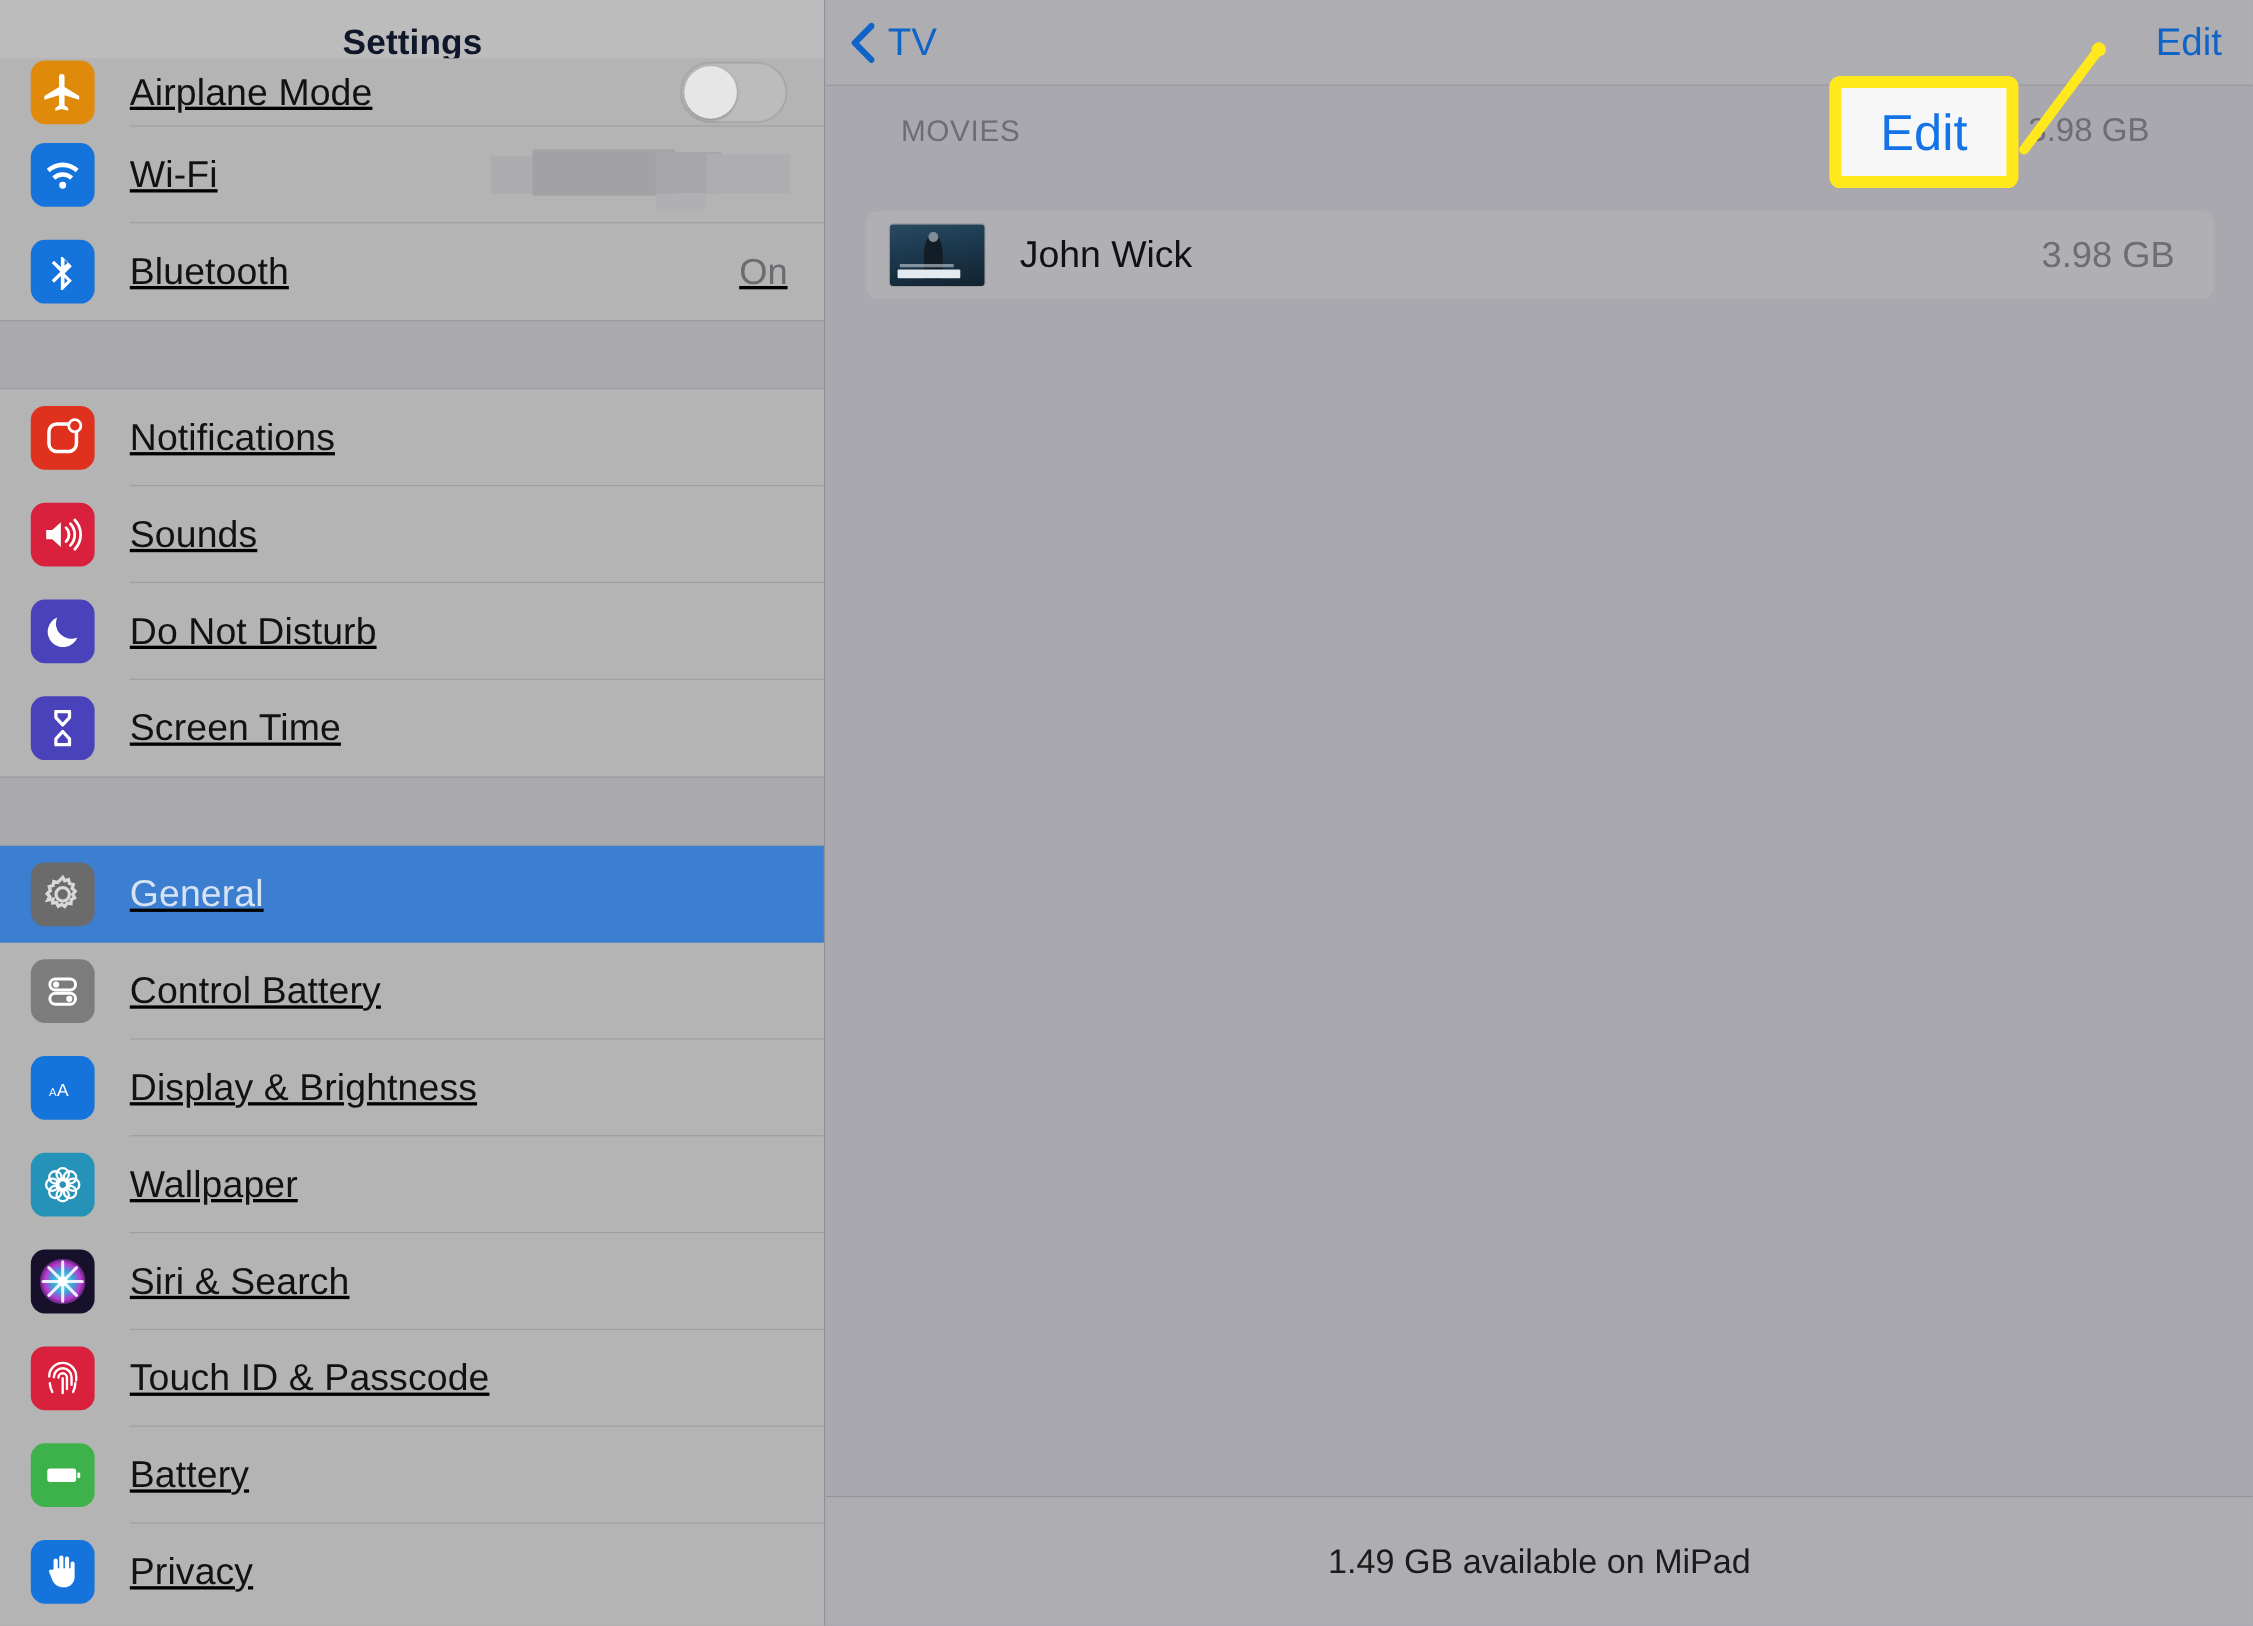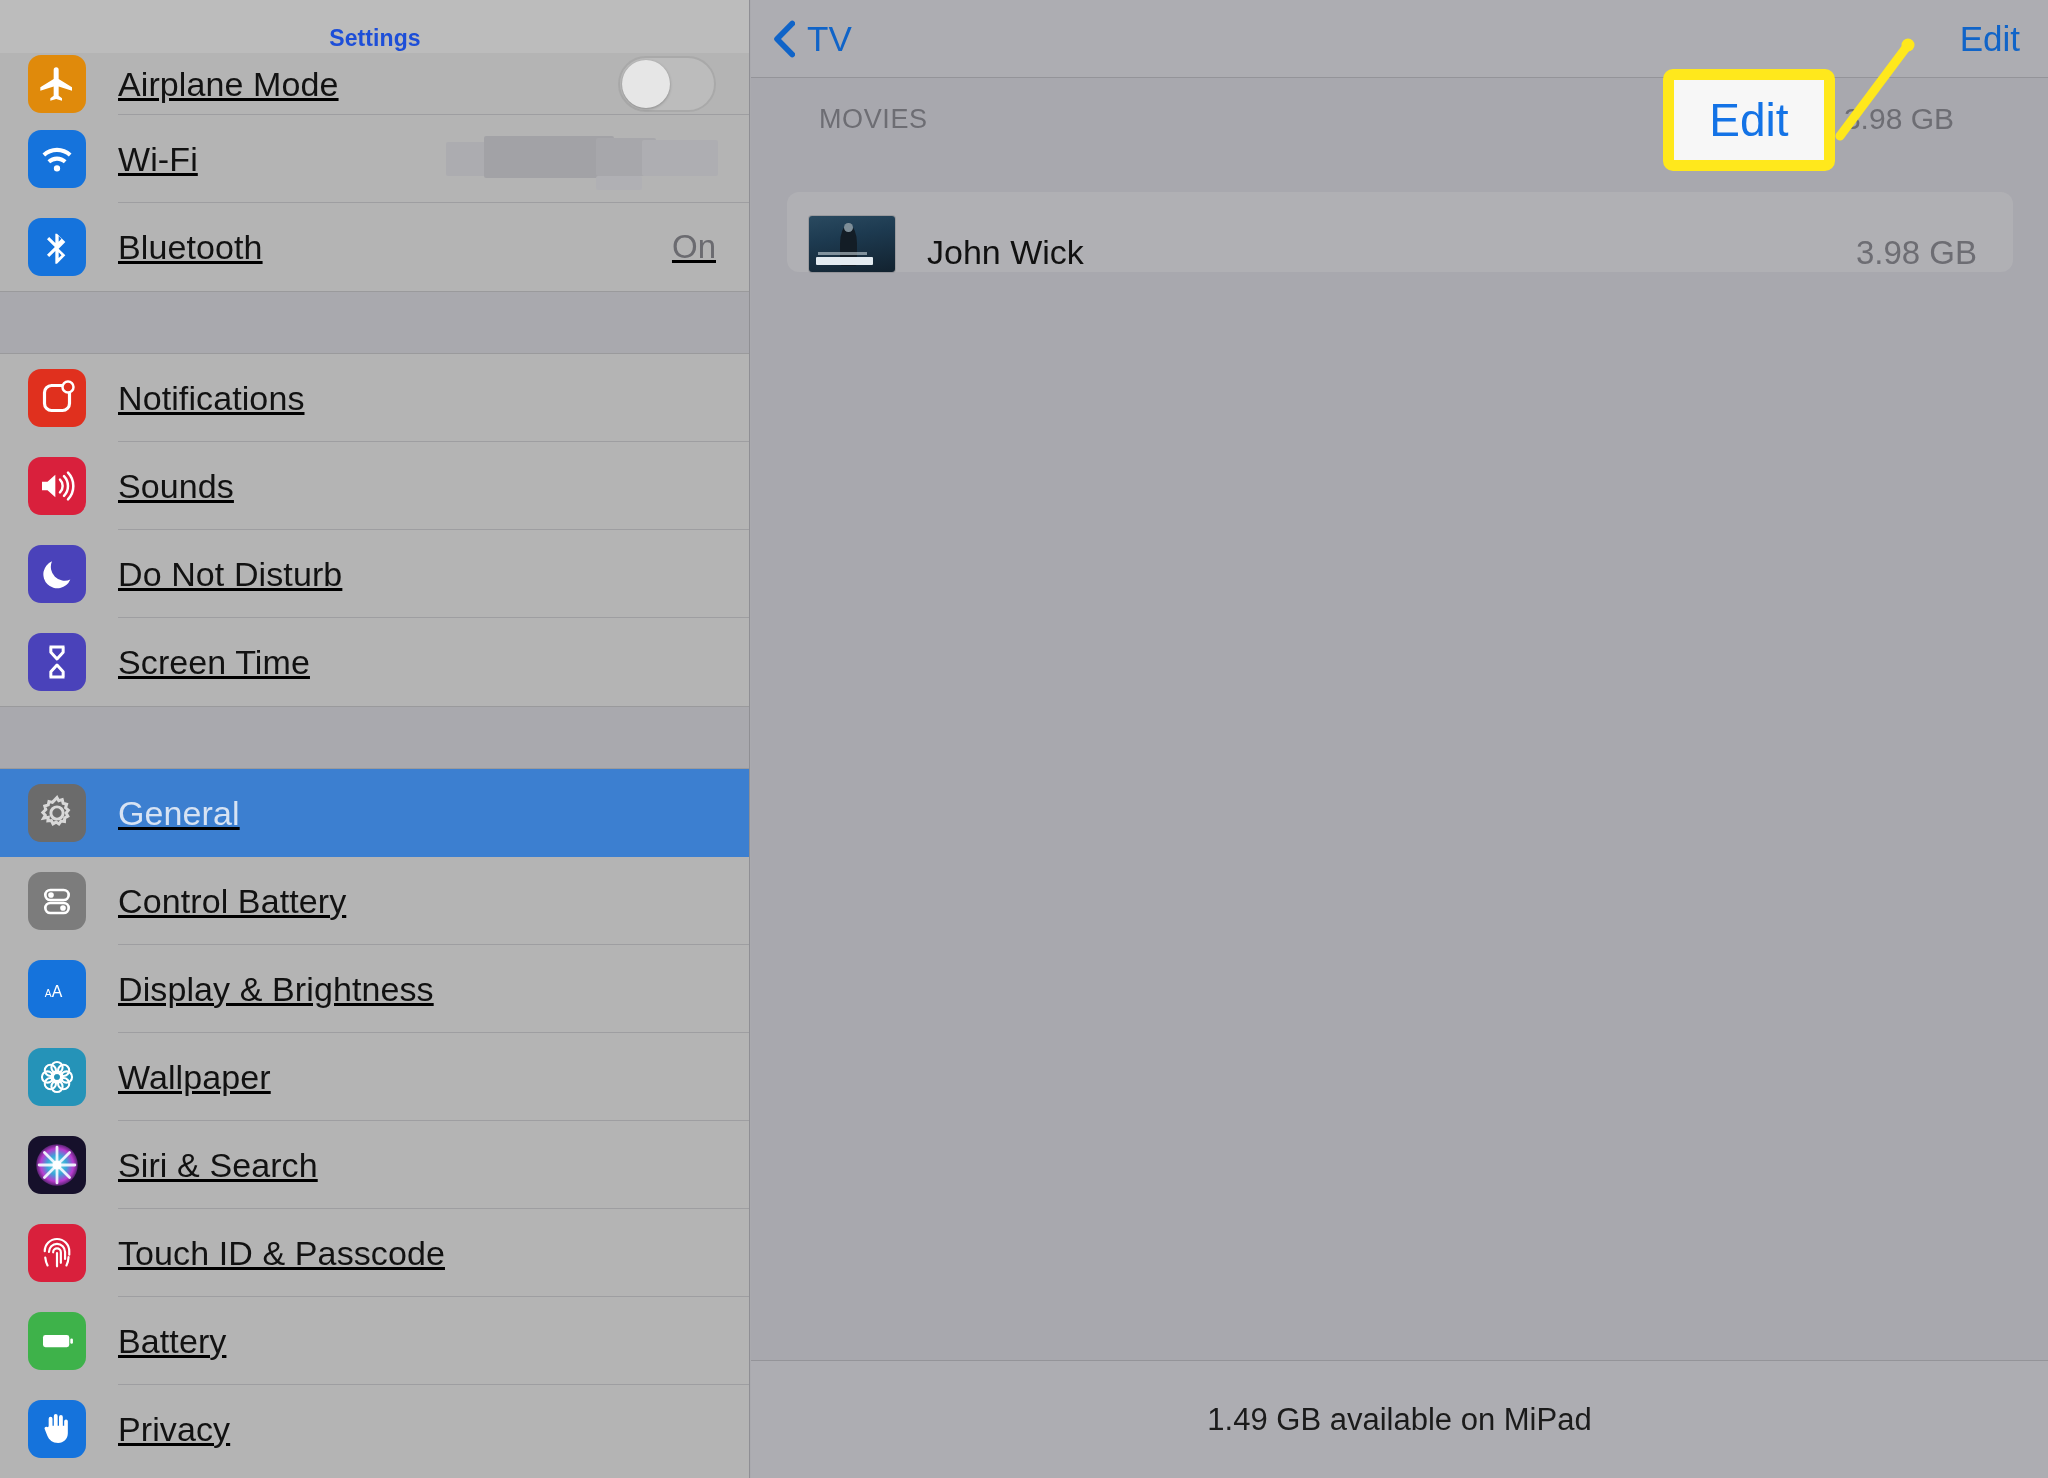--- a/index.html
+++ b/index.html
@@ -18,21 +18,21 @@
     border-right:1px solid #8f8f94;
     overflow:hidden;
   }
   #sidebar-navbar {
     position:absolute; left:0; top:0; width:750px; height:78px;
     background:#bcbcbc;
     border-bottom:1px solid #9a9a9c;
     display:flex; align-items:center; justify-content:center;
   }
   #sidebar-title {
-    font-size:23px; font-weight:bold; color:#1d4ed8; letter-spacing:.1px;
+    font-size:32px; font-weight:bold; color:#0f172a; letter-spacing:.1px;
   }
   #sidebar-scroll { position:absolute; left:0; top:79px; width:750px; height:1399px; }
 
   .sb-group { background:#b4b4b4;text-decoration:underline; }
   .sb-gap { background:#a9a9ae; height:63px; border-top:1px solid #9a9a9c; border-bottom:1px solid #9a9a9c; }
 
   .sb-row {
     position:relative; display:flex; align-items:center;
     height:88px; padding-left:28px; background:transparent;
   }
@@ -99,21 +99,21 @@
   #movies-label {
     position:absolute; left:68px; top:26px; font-size:27px; color:#6d6d73; letter-spacing:.6px;
   }
   #movies-size {
     position:absolute; right:34px; top:24px; font-size:30px; color:#6d6d73;
   }
 
   #movie-card {
     position:absolute; left:36px; top:192px; width:1226px; height:80px;
     background:#b0b0b4; border-radius:12px;
-    display:flex; align-items:flex-end;
+    display:flex; align-items:center;
   }
   #poster {
     width:86px; height:56px; margin-left:22px; border-radius:3px; flex:0 0 86px;
     position:relative; overflow:hidden;
     background:linear-gradient(170deg,#2a4a60 0%,#1d3a50 38%,#12222f 100%);
     box-shadow:0 0 0 1px rgba(0,0,0,.12);
   }
   #poster .fig {
     position:absolute; left:36%; top:16%; width:20%; height:74%;
     background:#131d26; border-radius:46% 46% 12% 12%;

